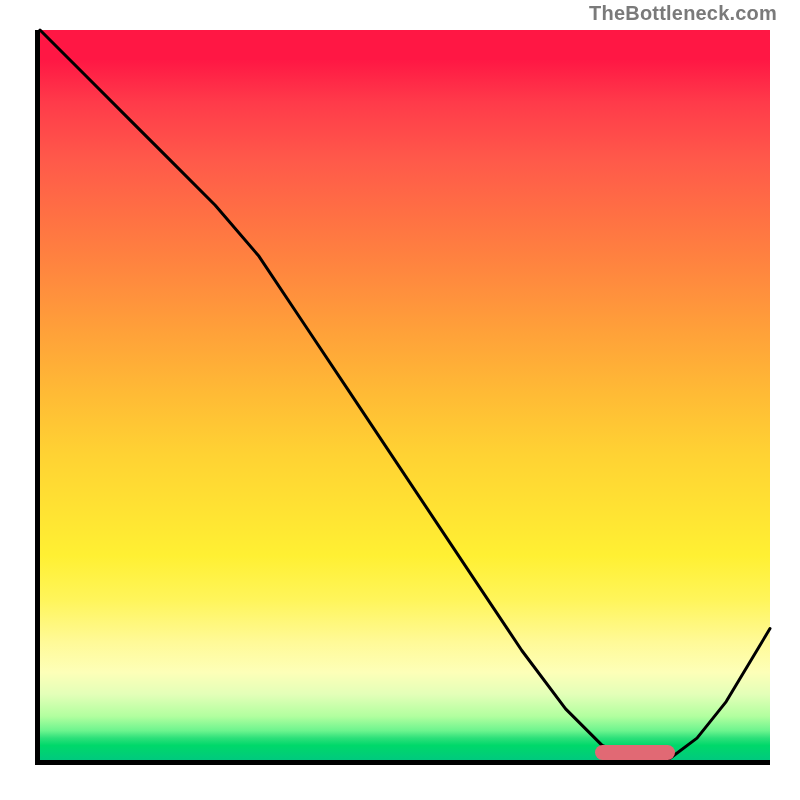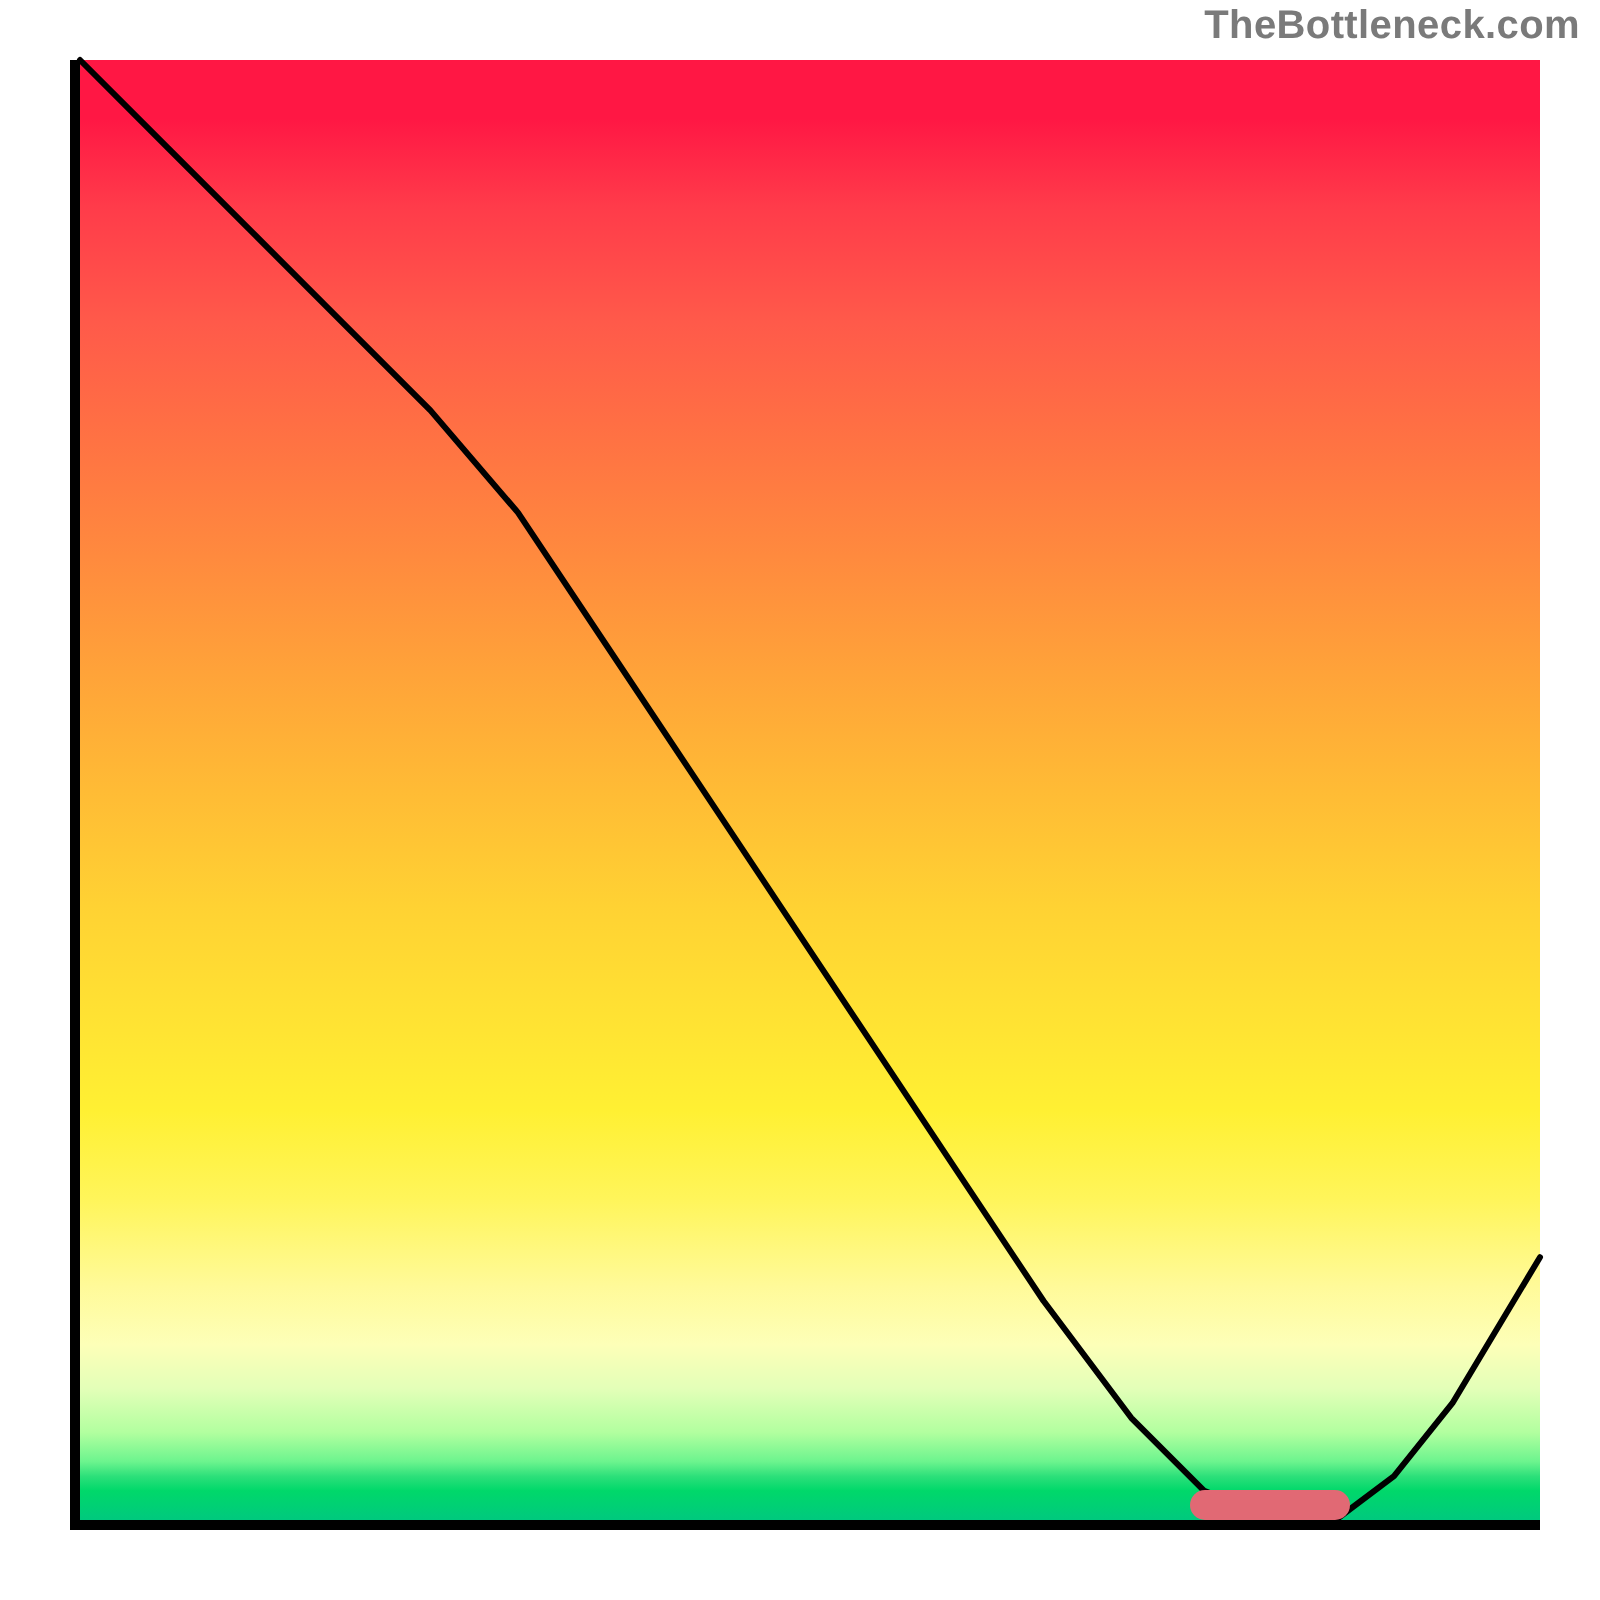--- a/index.html
+++ b/index.html
@@ -7,21 +7,21 @@
     padding: 0;
     width: 800px;
     height: 800px;
     background: #ffffff;
     font-family: Arial, Helvetica, sans-serif;
     position: relative;
   }
   .attribution {
     position: absolute;
     top: 2px;
-    right: 10px;
+    right: 23px;
     font-size: 20px;
     font-weight: bold;
     color: #7a7a7a;
     letter-spacing: 0.2px;
   }
   .plot-frame {
     position: absolute;
     left: 35px;
     top: 30px;
     width: 730px;

